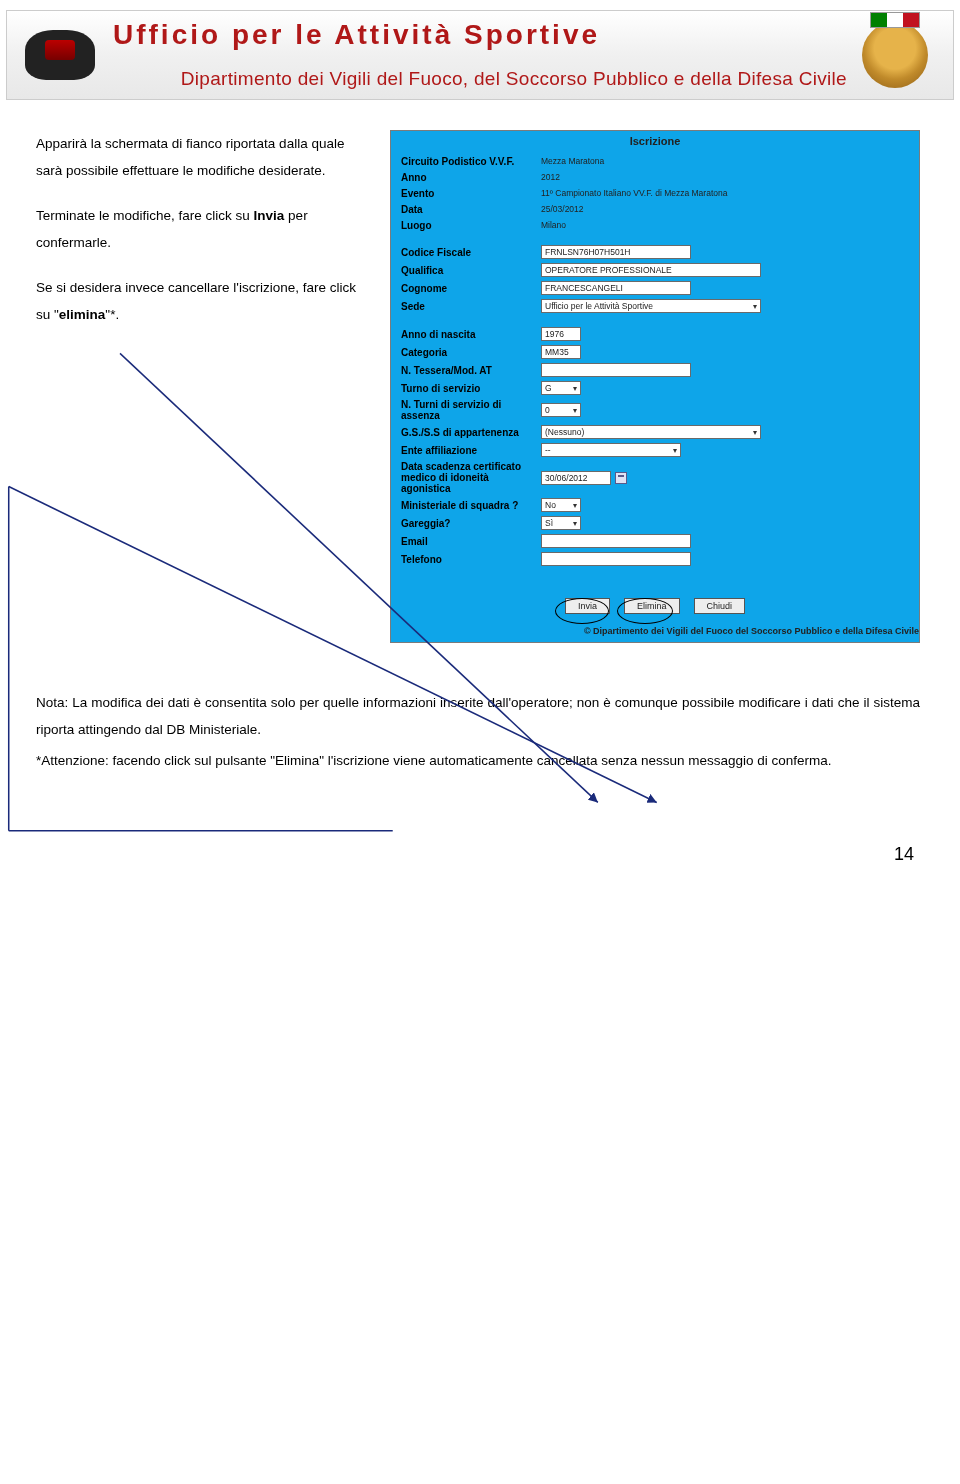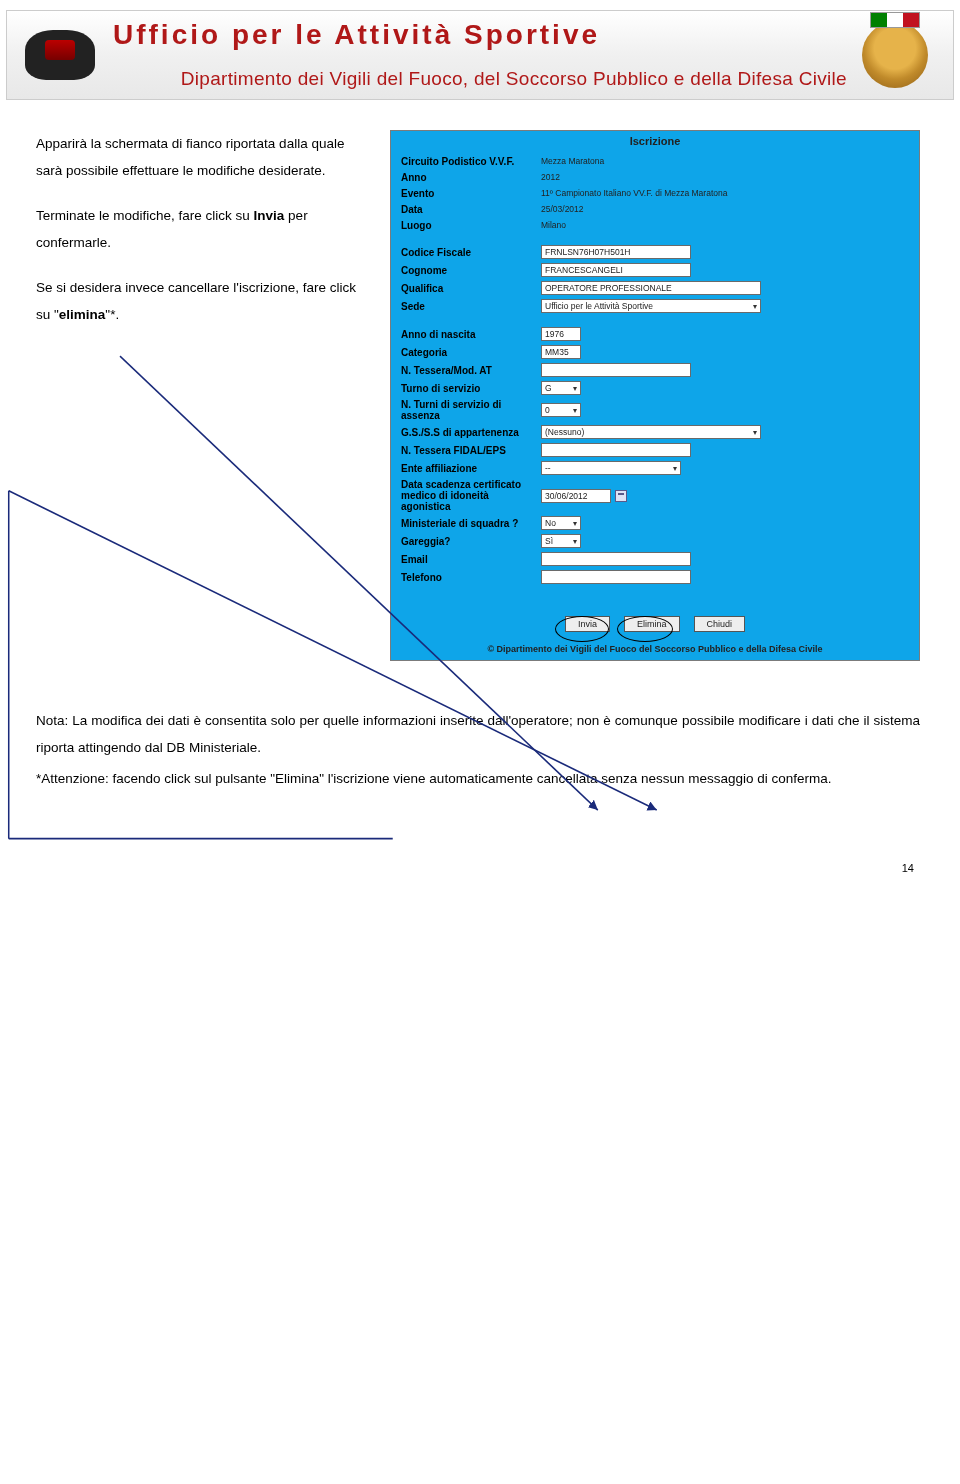--- a/index.html
+++ b/index.html
@@ -95,26 +95,26 @@
   .section-gap { height: 10px; }
   .buttons-row { display:flex; gap:14px; justify-content:center; padding: 30px 0 6px; }
   .btn {
     border:1px solid #555; background:#eee; font-size:9px; padding: 1px 12px; height:16px;
     display:flex; align-items:center; justify-content:center;
   }
   .oval {
     position:absolute; border:1.2px solid #000; border-radius:50%;
     pointer-events:none;
   }
-  .copyright { text-align:center; font-size:9px; font-weight:bold; padding: 6px 0 2px; }
+  .copyright { text-align:right; font-size:9px; font-weight:bold; padding: 6px 0 2px; }
 
   svg.arrows { position:absolute; top:0; left:0; width:100%; height:100%; pointer-events:none; }
 
   .bottom-text { margin-top: 46px; line-height: 2.0; font-size: 13.5px; text-align: justify;}
-  .page-num { text-align: right; font-size: 11px; margin-top: 70px; padding-right: 6px;}
+  .page-num { text-align: right; font-size: 18px; margin-top: 70px; padding-right: 6px;}
   .ico-cal {
     display:inline-block; width:12px; height:12px; border:1px solid #5a5a8a; background:#dfe4f5;
     position:relative; vertical-align:middle; margin-left:4px;
   }
   .ico-cal:before{content:"";position:absolute;top:2px;left:2px;right:2px;height:2px;background:#5a5a8a;}
 </style>
 </head>
 <body>
 
 <div class="header-banner">
@@ -169,32 +169,32 @@
 
       <div class="section-gap"></div>
 
       <div class="frow">
           <div class="flabel">Codice Fiscale</div>
           <div class="finput">
             <span>FRNLSN76H07H501H</span>
           </div>
         </div>
       <div class="frow">
-          <div class="flabel">Cognome</div>
-          <div class="finput">
-            <span>FRANCESCANGELI</span>
-          </div>
-        </div>
-      <div class="frow">
           <div class="flabel">Qualifica</div>
           <div class="finput wide">
             <span>OPERATORE PROFESSIONALE</span>
           </div>
         </div>
       <div class="frow">
+          <div class="flabel">Cognome</div>
+          <div class="finput">
+            <span>FRANCESCANGELI</span>
+          </div>
+        </div>
+      <div class="frow">
           <div class="flabel">Sede</div>
           <div class="fselect wide">
             <span>Ufficio per le Attività Sportive</span>
             <span class="arrow">▾</span>
           </div>
         </div>
 
       <div class="section-gap"></div>
 
       <div class="frow">
@@ -227,26 +227,20 @@
           <div class="fselect">
             <span>0</span>
             <span class="arrow">▾</span>
           </div>
         </div>
       <div class="frow">
           <div class="flabel">G.S./S.S di appartenenza</div>
           <div class="fselect wide">
             <span>(Nessuno)</span>
             <span class="arrow">▾</span>
-          </div>
-        </div>
-      <div class="frow">
-          <div class="flabel">N. Tessera FIDAL/EPS</div>
-          <div class="finput">
-            <span></span>
           </div>
         </div>
       <div class="frow">
           <div class="flabel">Ente affiliazione</div>
           <div class="fselect" style="min-width:140px">
             <span>--</span>
             <span class="arrow">▾</span>
           </div>
         </div>
       <div class="frow">

